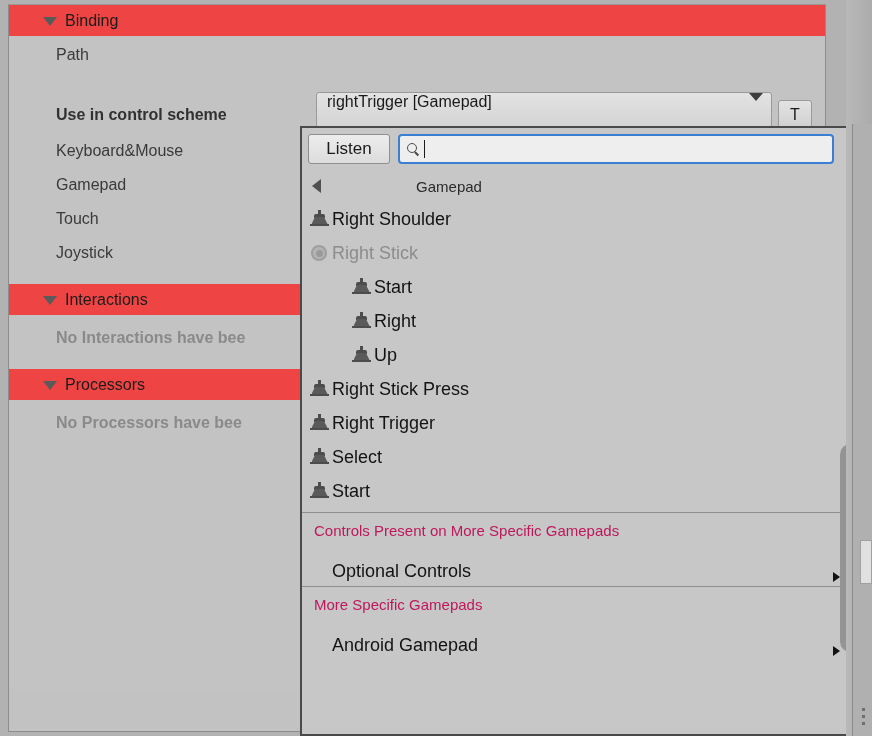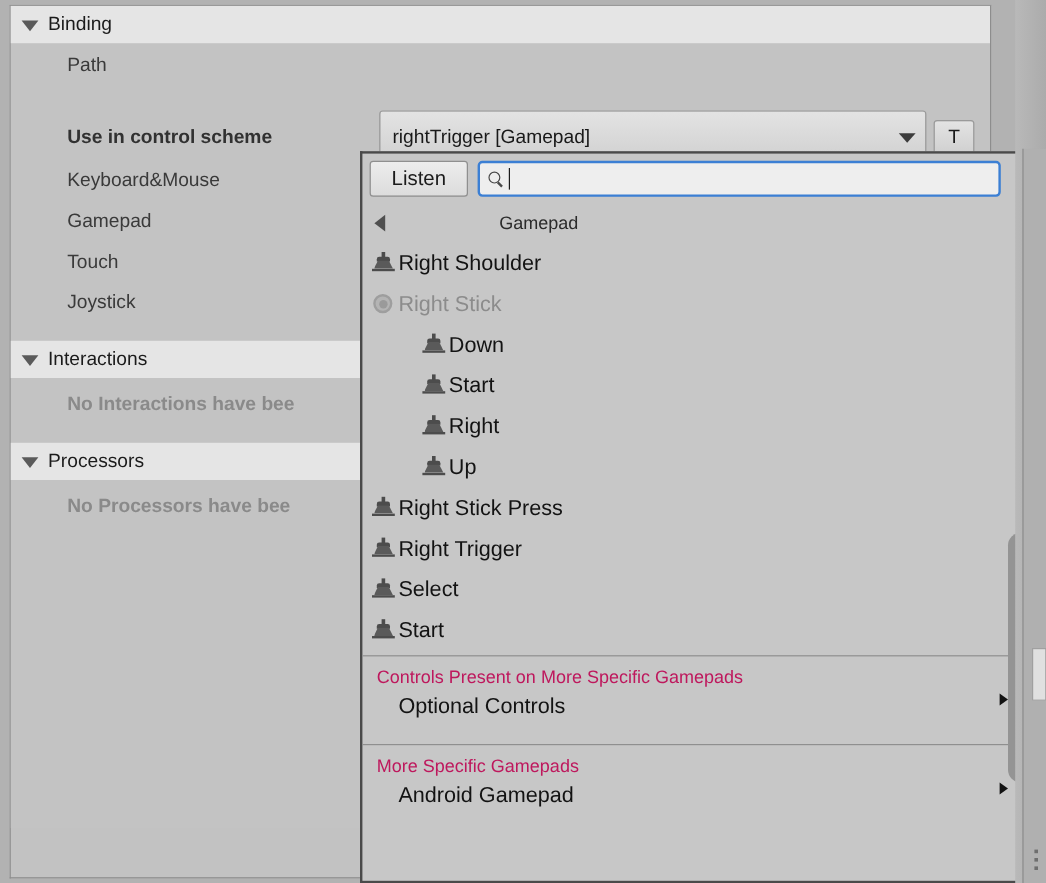--- a/index.html
+++ b/index.html
@@ -48,22 +48,22 @@
     position: relative;
     height: 685px;
     background: #c3c3c3;
   }
 
   
   .foldout {
     display: flex;
     align-items: center;
     height: 31px;
-    background: #e5e5e5;
-    padding-left: 9px;
+    background: #ef4444;
+    padding-left: 34px;
     gap: 8px;
   }
   .foldout-tri {
     width: 0; height: 0;
     border-left: 7px solid transparent;
     border-right: 7px solid transparent;
     border-top: 9px solid #5a5a5a;
     margin-top: 2px;
   }
   .foldout-label {
@@ -105,21 +105,21 @@
     align-items: center;
     gap: 6px;
   }
   .path-dropdown {
     width: 456px;
     height: 46px;
     background: linear-gradient(#e3e3e3, #cfcfcf);
     border: 1px solid #9a9a9a;
     border-radius: 3px;
     display: flex;
-    align-items: center;
+    align-items: flex-start;
     padding: 0 8px 0 10px;
     justify-content: space-between;
   }
   .path-dropdown-text {
     font-size: 16px;
     color: #191919;
   }
   .caret-down {
     width: 0; height: 0;
     border-left: 7px solid transparent;
@@ -325,21 +325,21 @@
   }
 
   .popup-group-label {
     font-size: 15px;
     color: #be185d;
     padding: 9px 0 5px 12px;
   }
 
   .popup-submenu {
     display: flex;
-    align-items: flex-start;
+    align-items: flex-end;
     height: 38px;
     padding: 0 16px 0 30px;
     justify-content: space-between;
   }
   .popup-submenu-label {
     font-size: 18px;
     color: #131313;
   }
   .submenu-arrow {
     width: 0; height: 0;
@@ -512,29 +512,20 @@
       </div>
 
       <div class="popup-item dim">
         <span class="stick-icon">
             <i class="ring"></i>
             <i class="dot"></i>
           </span>
         <span class="popup-item-label">Right Stick</span>
       </div>
 
-      <div class="popup-item indent">
-        <span class="ctrl-icon">
-            <i class="stem"></i>
-            <i class="cap"></i>
-            <i class="body"></i>
-            <i class="base"></i>
-          </span>
-        <span class="popup-item-label">Down</span>
-      </div>
 
       <div class="popup-item indent">
         <span class="ctrl-icon">
             <i class="stem"></i>
             <i class="cap"></i>
             <i class="body"></i>
             <i class="base"></i>
           </span>
         <span class="popup-item-label">Start</span>
       </div>

